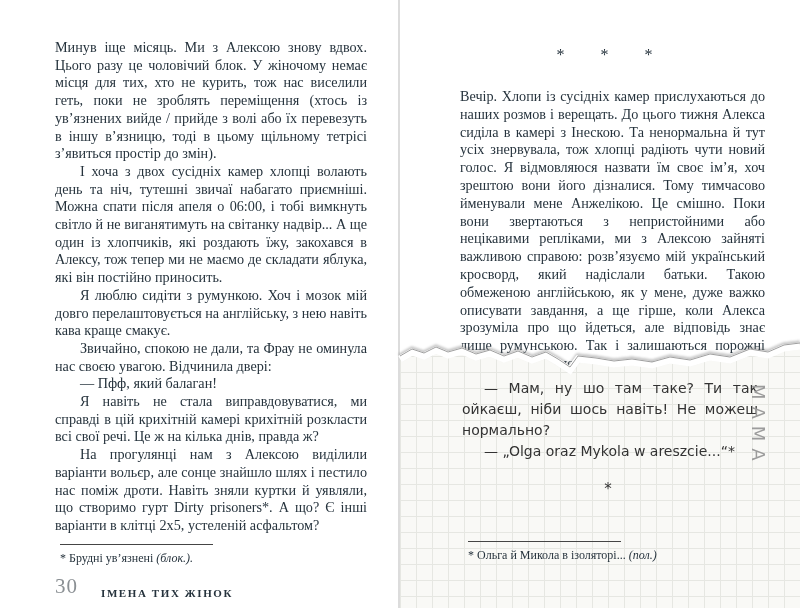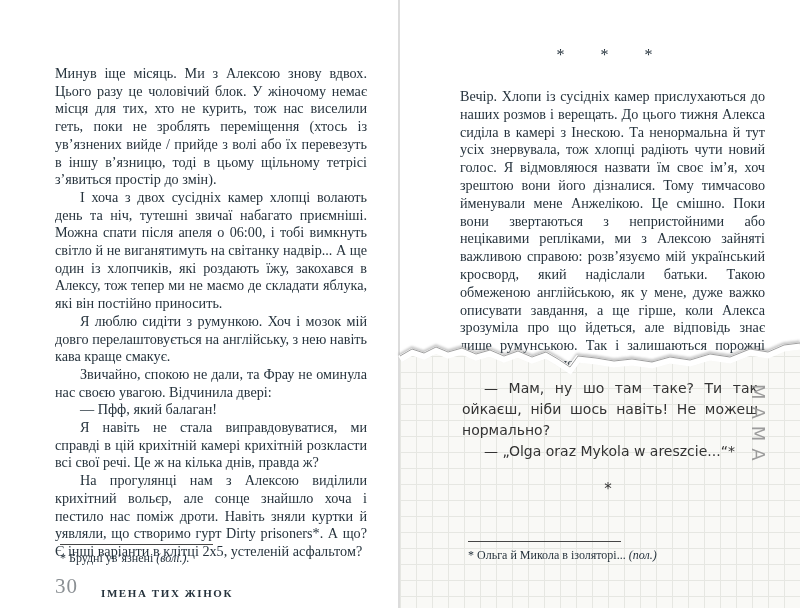--- a/index.html
+++ b/index.html
@@ -5,21 +5,21 @@
   html,body{margin:0;padding:0;background:#ffffff;}
   .book{
     position:relative;width:800px;height:608px;background:#ffffff;overflow:hidden;
     font-family:"Liberation Serif","DejaVu Serif",serif;color:#26333d;
   }
   .gutter-line{position:absolute;left:398px;top:0;width:2px;height:608px;background:#dcdcdc;}
 
   
   .page-left{position:absolute;left:0;top:0;width:398px;height:608px;}
   .body-text{position:absolute;left:55px;top:39px;width:312px;
-    font-size:14.2px;line-height:17.7px;text-align:justify;margin-top:26px;}
+    font-size:14.2px;line-height:17.7px;text-align:justify;}
   .body-text p{margin:0;text-indent:25px;}
   .body-text p.first{text-indent:0;}
 
   .footnote{position:absolute;font-size:12px;line-height:15px;}
   .footnote .fn-rule{width:153px;height:1px;background:#454545;margin-bottom:6px;}
   .footnote .italic{font-style:italic;}
   .fn-left{left:60px;top:544px;width:300px;}
 
   .footer-left{position:absolute;left:55px;top:574px;display:flex;align-items:flex-end;}
   .page-number{font-size:21px;color:#8b9094;letter-spacing:1px;}
@@ -66,26 +66,26 @@
 <div class="book">
 
   <div class="page-left">
     <div class="body-text">
       <p class="first">Минув іще місяць. Ми з Алексою знову вдвох. Цього разу це чоловічий блок. У жіночому немає місця для тих, хто не курить, тож нас виселили геть, поки не зроблять переміщення (хтось із ув’язнених вийде / прийде з волі або їх перевезуть в іншу в’язницю, тоді в цьому щільному тетрісі з’явиться простір до змін).</p>
       <p>І хоча з двох сусідніх камер хлопці волають день та ніч, тутешні звичаї набагато приємніші. Можна спати після апеля о 06:00, і тобі вимкнуть світло й не виганятимуть на світанку надвір... А ще один із хлопчиків, які роздають їжу, закохався в Алексу, тож тепер ми не маємо де складати яблука, які він постійно приносить.</p>
       <p>Я люблю сидіти з румункою. Хоч і мозок мій довго перелаштовується на англійську, з нею навіть кава краще смакує.</p>
       <p>Звичайно, спокою не дали, та Фрау не оминула нас своєю увагою. Відчинила двері:</p>
       <p>— Пфф, який балаган!</p>
       <p>Я навіть не стала виправдовуватися, ми справді в цій крихітній камері крихітній розкласти всі свої речі. Це ж на кілька днів, правда ж?</p>
-      <p>На прогулянці нам з Алексою виділили крихітний вольєр, але сонце знайшло хоча і пестило нас поміж дроти. Навіть зняли куртки й уявляли, що створимо гурт Dirty prisoners*. А що? Є інші варіанти в клітці 2х5, устеленій асфальтом?</p>
+      <p>На прогулянці нам з Алексою виділили варіанти вольєр, але сонце знайшло шлях і пестило нас поміж дроти. Навіть зняли куртки й уявляли, що створимо гурт Dirty prisoners*. А що? Є інші варіанти в клітці 2х5, устеленій асфальтом?</p>
     </div>
 
     <div class="footnote fn-left">
       <div class="fn-rule"></div>
-      <span>* Брудні ув’язнені </span><span class="italic">(волі.).</span>
+      <span>* Брудні ув’язнені </span><span class="italic">(блок.).</span>
     </div>
 
     <div class="footer-left">
       <span class="page-number">30</span>
       <span class="running-title">ІМЕНА ТИХ ЖІНОК</span>
     </div>
   </div>
 
   <div class="gutter-line"></div>
 

